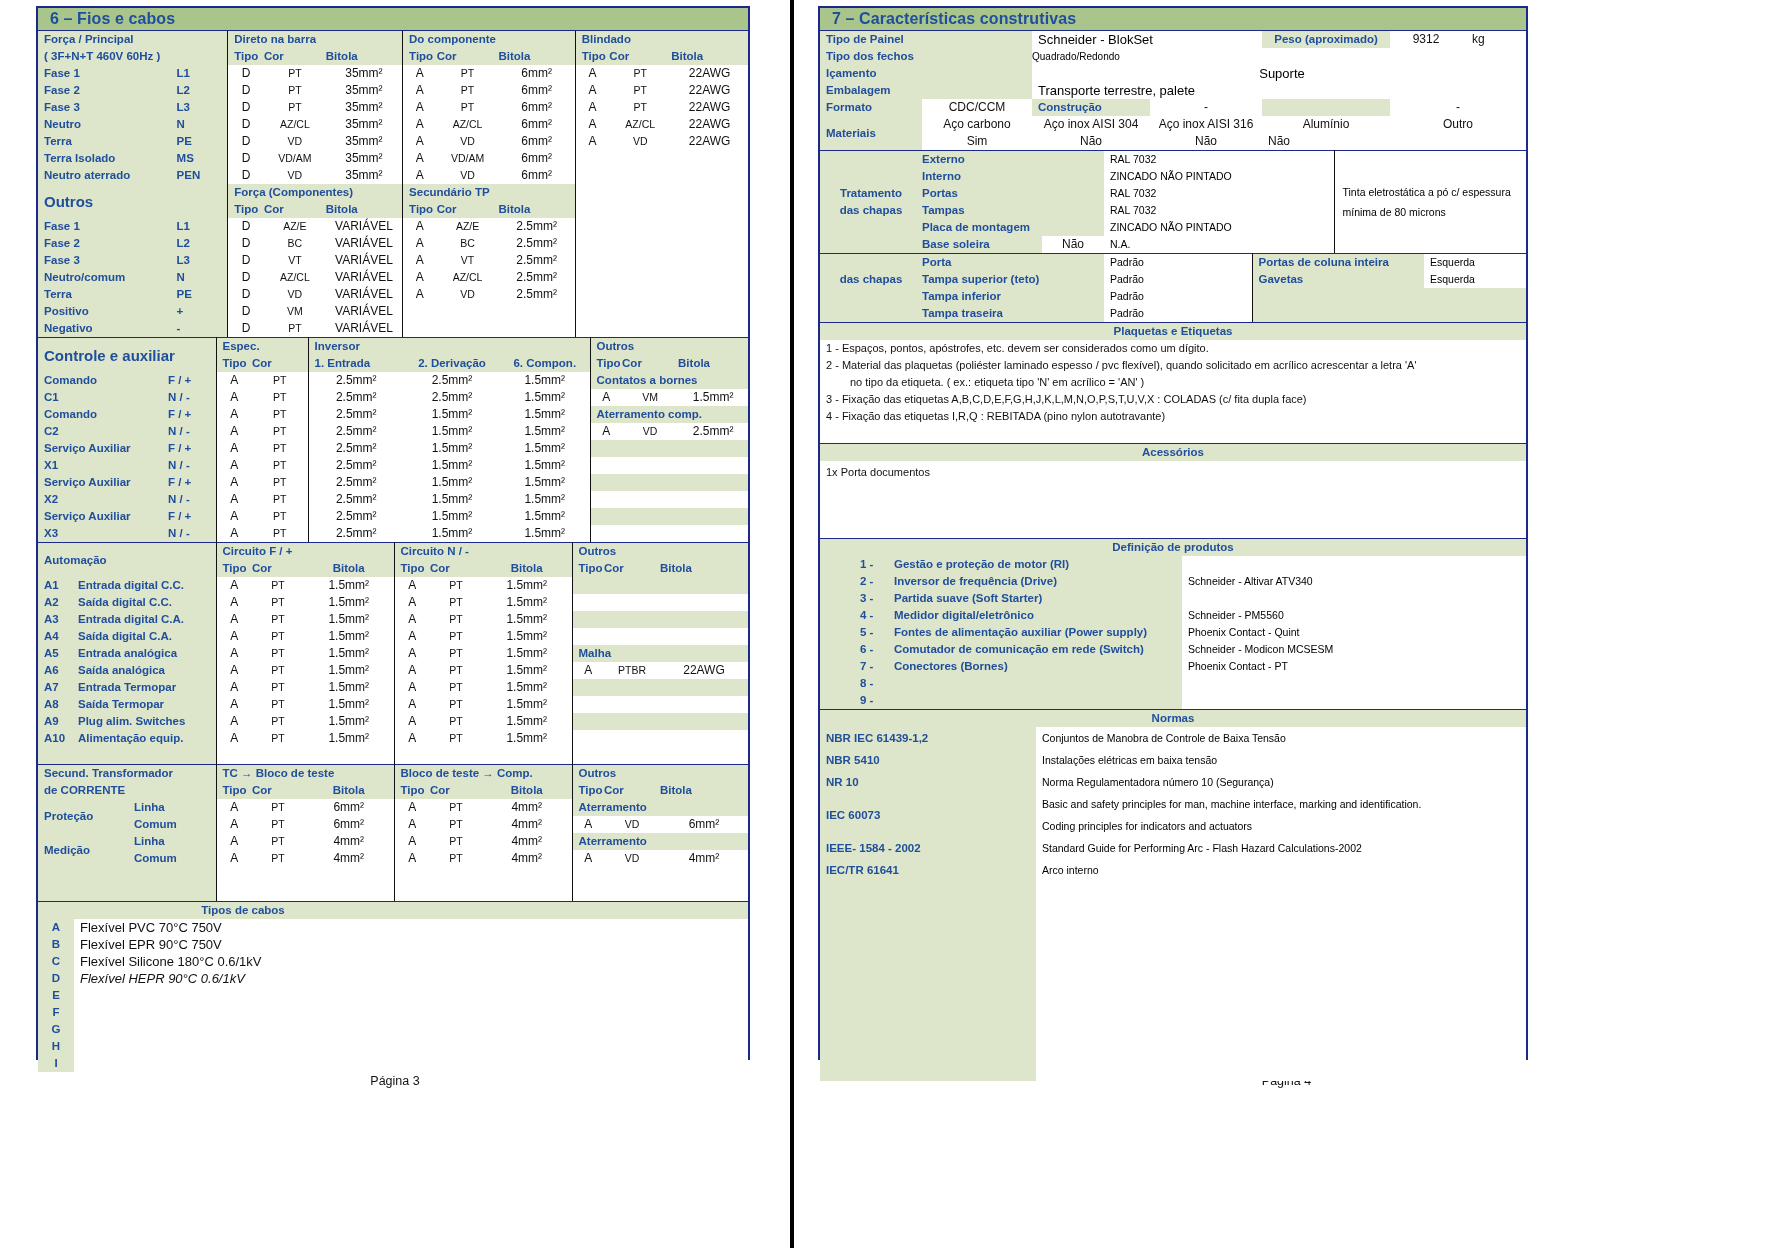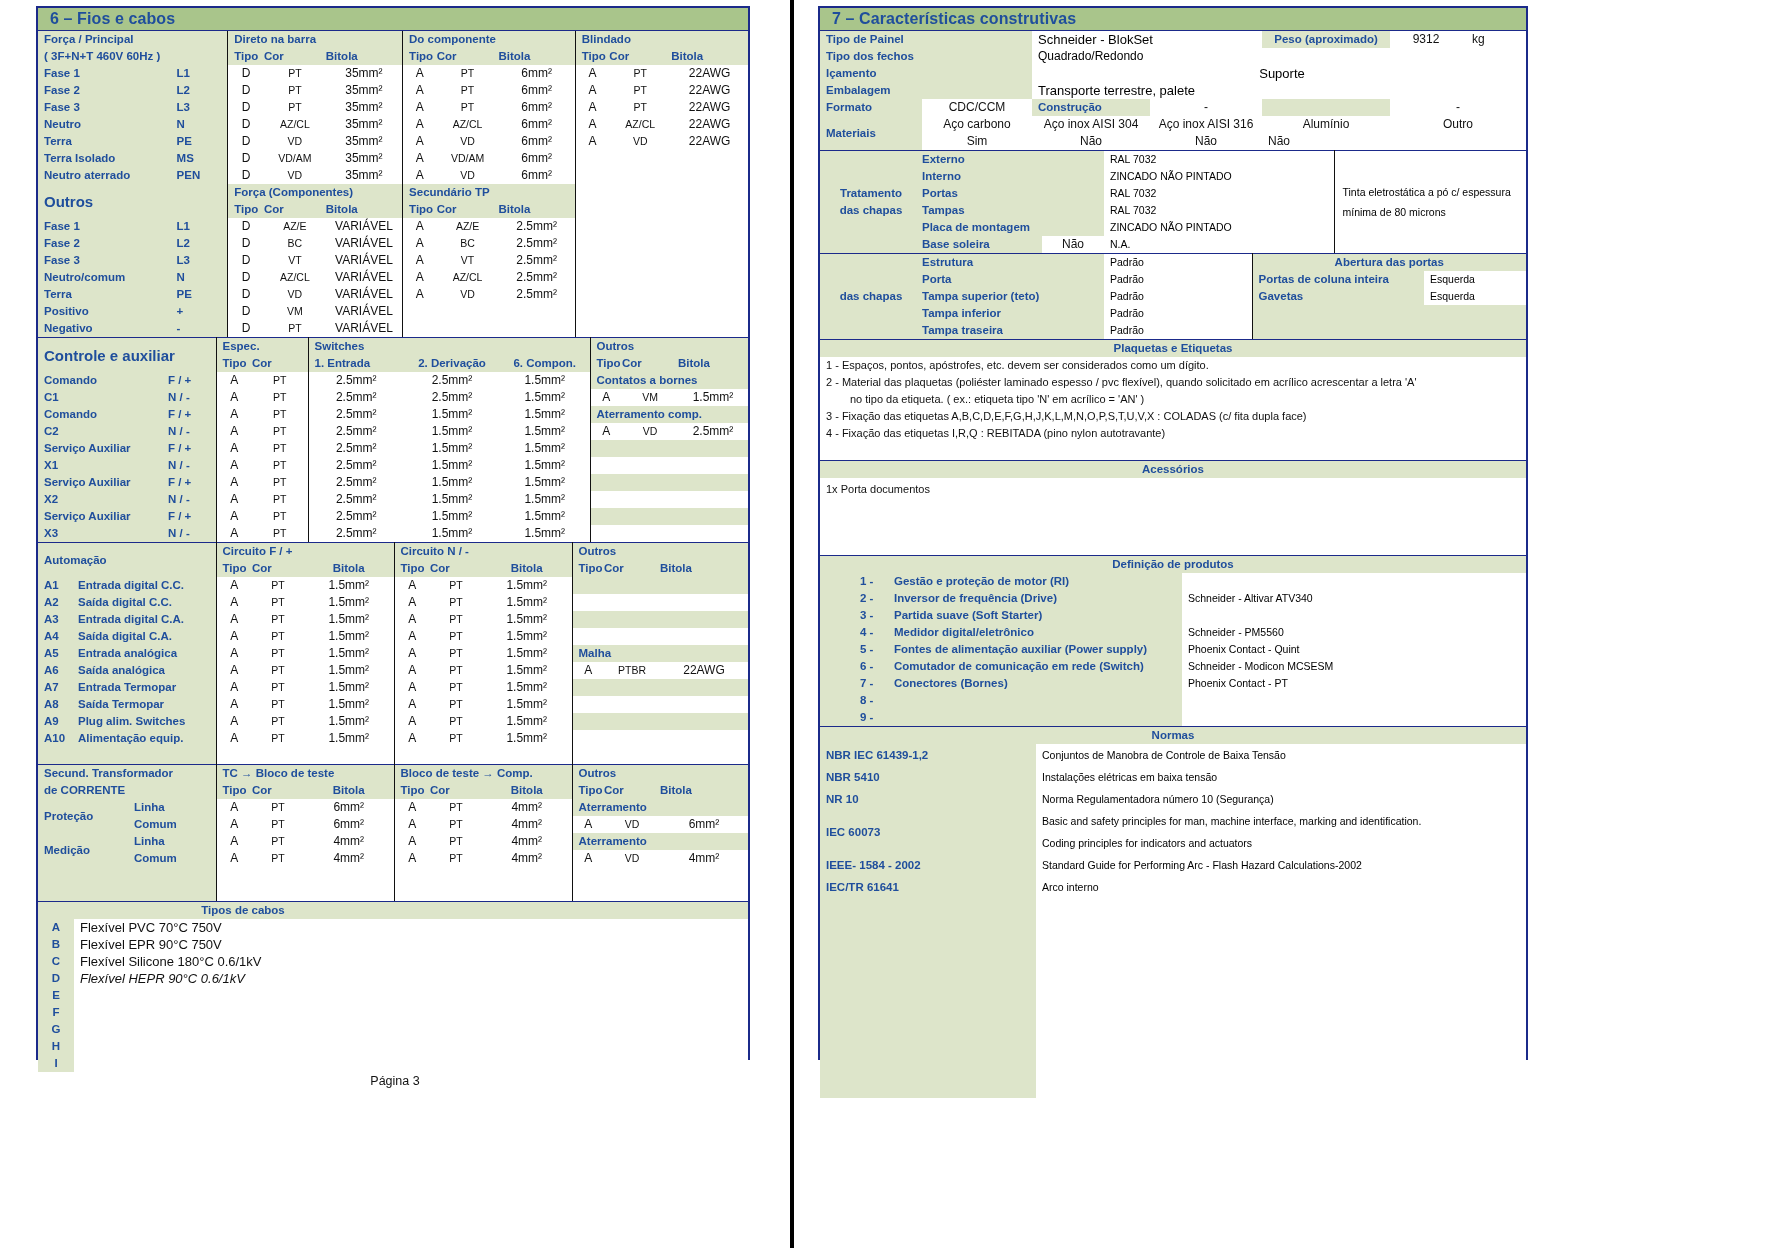--- a/index.html
+++ b/index.html
@@ -290,21 +290,21 @@
             <col style="width:96px">
             <col style="width:90px">
             <col style="width:32px">
             <col style="width:56px">
             <col style="width:70px">
           </colgroup>
         <tbody>
             <tr class="row17">
           <td class="g lbl pl6" rowspan="2" colspan="2" style="font-size:15px;">Controle e auxiliar</td>
           <td class="g hdr vl pl6" colspan="2">Espec.</td>
-          <td class="g hdr vl pl6" colspan="3">Switches</td>
+          <td class="g hdr vl pl6" colspan="3">Inversor</td>
           <td class="g hdr vl pl6" colspan="3">Outros</td>
         </tr>
         <tr class="row17">
           <td class="g hdr vl pl6">Tipo</td>
           <td class="g hdr">Cor</td>
           <td class="g hdr vl pl6">1. Entrada</td>
           <td class="g hdr ctr">2. Derivação</td>
           <td class="g hdr ctr">6. Compon.</td>
           <td class="g hdr vl pl6">Tipo</td>
           <td class="g hdr">Cor</td>
@@ -730,21 +730,21 @@
         <tbody>
             <tr class="row17">
           <td class="g lbl pl6" colspan="2">Tipo de Painel</td>
           <td class="w" colspan="2" style="font-size:13px;padding-left:6px;">Schneider - BlokSet</td>
           <td class="g hdr ctr">Peso (aproximado)</td>
           <td class="w val">9312</td>
           <td class="w val lft" style="padding-left:10px;margin-top:40px;">kg</td>
         </tr>
         <tr class="row17">
           <td class="g lbl pl6" colspan="2">Tipo dos fechos</td>
-          <td class="w" colspan="5" style="font-size:12px;padding-left:6px;">Quadrado/Redondo</td>
+          <td class="w" colspan="5" style="font-size:10px;padding-left:0;">Quadrado/Redondo</td>
         </tr>
         <tr class="row17">
           <td class="g lbl pl6" colspan="2">Içamento</td>
           <td class="w" colspan="5" style="font-size:13px;padding-left:6px;text-align:center;">Suporte</td>
         </tr>
         <tr class="row17">
           <td class="g lbl pl6" colspan="2">Embalagem</td>
           <td class="w" colspan="5" style="font-size:13px;padding-left:6px;">Transporte terrestre, palete</td>
         </tr>
         <tr class="row17">
@@ -824,26 +824,20 @@
 
       <table class="bt">
         <colgroup>
             <col style="width:102px">
             <col style="width:182px">
             <col style="width:148px">
             <col style="width:172px">
             <col style="width:102px">
           </colgroup>
         <tbody>
-            <tr class="row17">
-          <td class="g"></td>
-          <td class="g lbl">Estrutura</td>
-          <td class="w small pl6">Padrão</td>
-          <td class="g hdr ctr vl" colspan="2">Abertura das portas</td>
-        </tr>
         <tr class="row17">
           <td class="g"></td>
           <td class="g lbl">Porta</td>
           <td class="w small pl6">Padrão</td>
           <td class="g lbl vl pl6">Portas de coluna inteira</td>
           <td class="w small pl6">Esquerda</td>
         </tr>
         <tr class="row17">
           <td class="g lbl ctr">das chapas</td>
           <td class="g lbl">Tampa superior (teto)</td>

